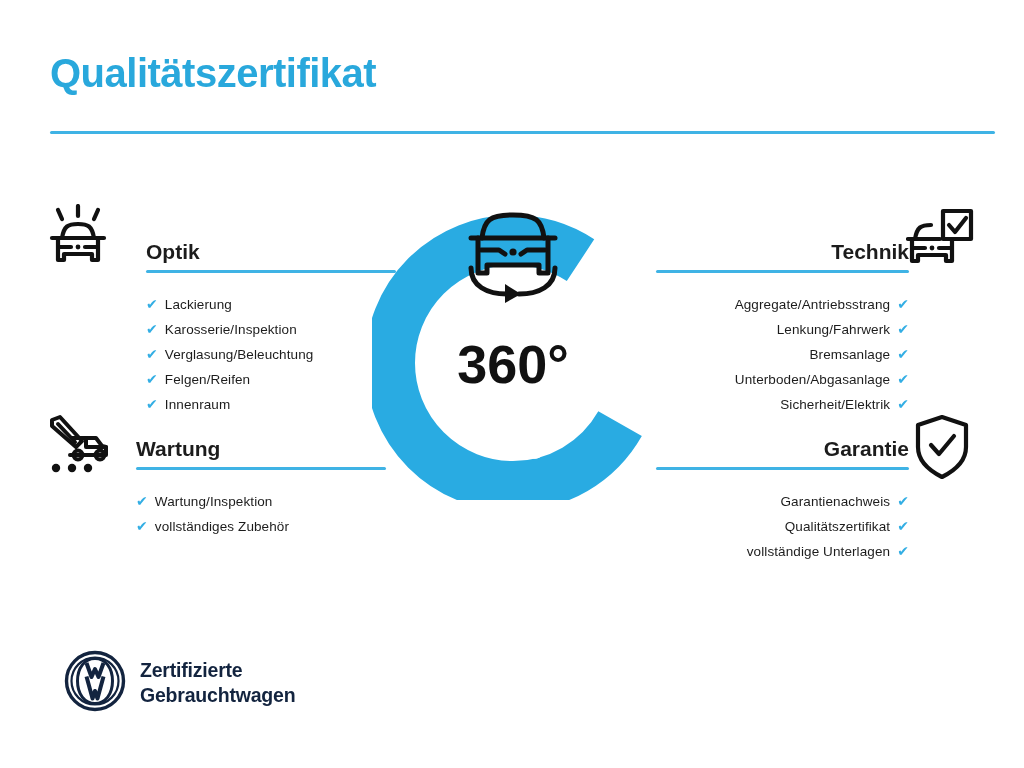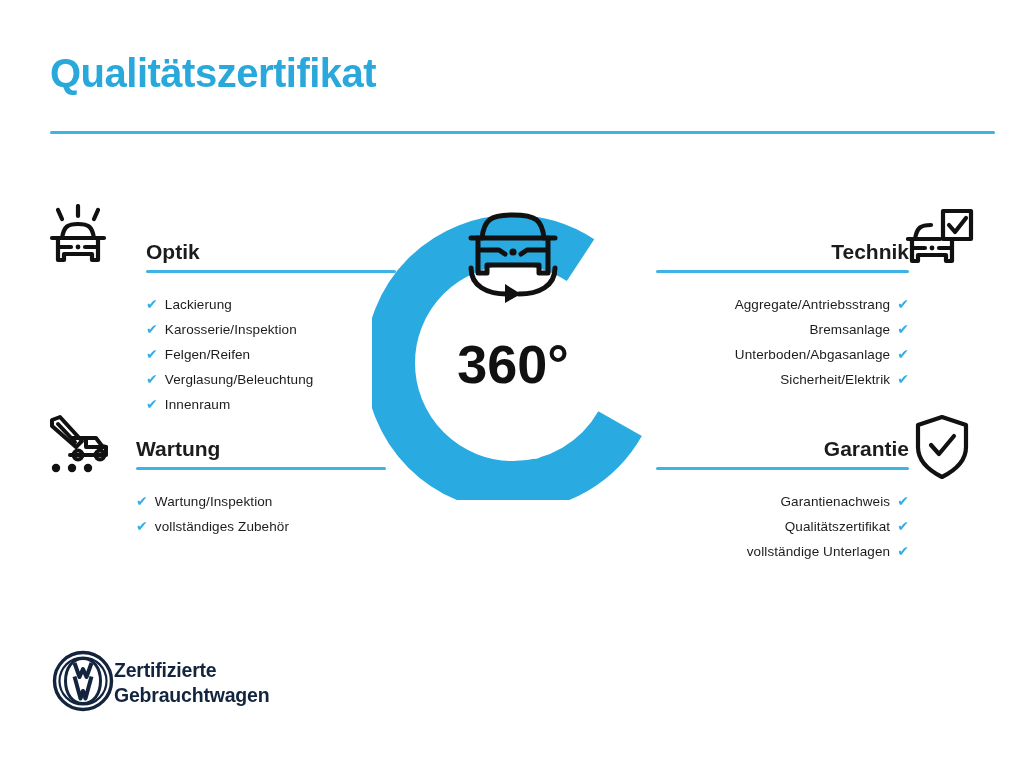--- a/index.html
+++ b/index.html
@@ -117,24 +117,25 @@
     position: absolute;
     left: 372px;
     top: 190px;
     width: 282px;
     height: 310px;
   }
 
   
   #vw-logo-group {
     position: absolute;
-    left: 52px;
+    left: 64px;
     top: 650px;
     display: flex;
     align-items: center;
+    gap: 14px;
   }
   .vw-wordmark {
     color: #13243f;
     font-size: 19.5px;
     font-weight: bold;
     line-height: 25px;
     letter-spacing: -0.2px;
     white-space: nowrap;
   }
 </style>
@@ -206,22 +207,22 @@
   </div>
 
   <div class="block col-left" id="block-optik">
     <div class="block-head">
       <div class="block-title">Optik</div>
       <div class="block-rule"></div>
     </div>
     <ul class="items">
       <li class="item"><span class="check">✔</span><span>Lackierung</span></li>
       <li class="item"><span class="check">✔</span><span>Karosserie/Inspektion</span></li>
+      <li class="item"><span class="check">✔</span><span>Verglasung/Beleuchtung</span></li>
       <li class="item"><span class="check">✔</span><span>Felgen/Reifen</span></li>
-      <li class="item"><span class="check">✔</span><span>Verglasung/Beleuchtung</span></li>
       <li class="item"><span class="check">✔</span><span>Innenraum</span></li>
     </ul>
   </div>
 
   <div class="block col-left" id="block-wartung">
     <div class="block-head">
       <div class="block-title">Wartung</div>
       <div class="block-rule"></div>
     </div>
     <ul class="items">
@@ -230,20 +231,21 @@
     </ul>
   </div>
 
   <div class="block col-right" id="block-technik">
     <div class="block-head">
       <div class="block-title">Technik</div>
       <div class="block-rule"></div>
     </div>
     <ul class="items">
       <li class="item"><span>Aggregate/Antriebsstrang</span><span class="check">✔</span></li>
+      <li class="item"><span>Lenkung/Fahrwerk</span><span class="check">✔</span></li>
       <li class="item"><span>Bremsanlage</span><span class="check">✔</span></li>
       <li class="item"><span>Unterboden/Abgasanlage</span><span class="check">✔</span></li>
       <li class="item"><span>Sicherheit/Elektrik</span><span class="check">✔</span></li>
     </ul>
   </div>
 
   <div class="block col-right" id="block-garantie">
     <div class="block-head">
       <div class="block-title">Garantie</div>
       <div class="block-rule"></div>

